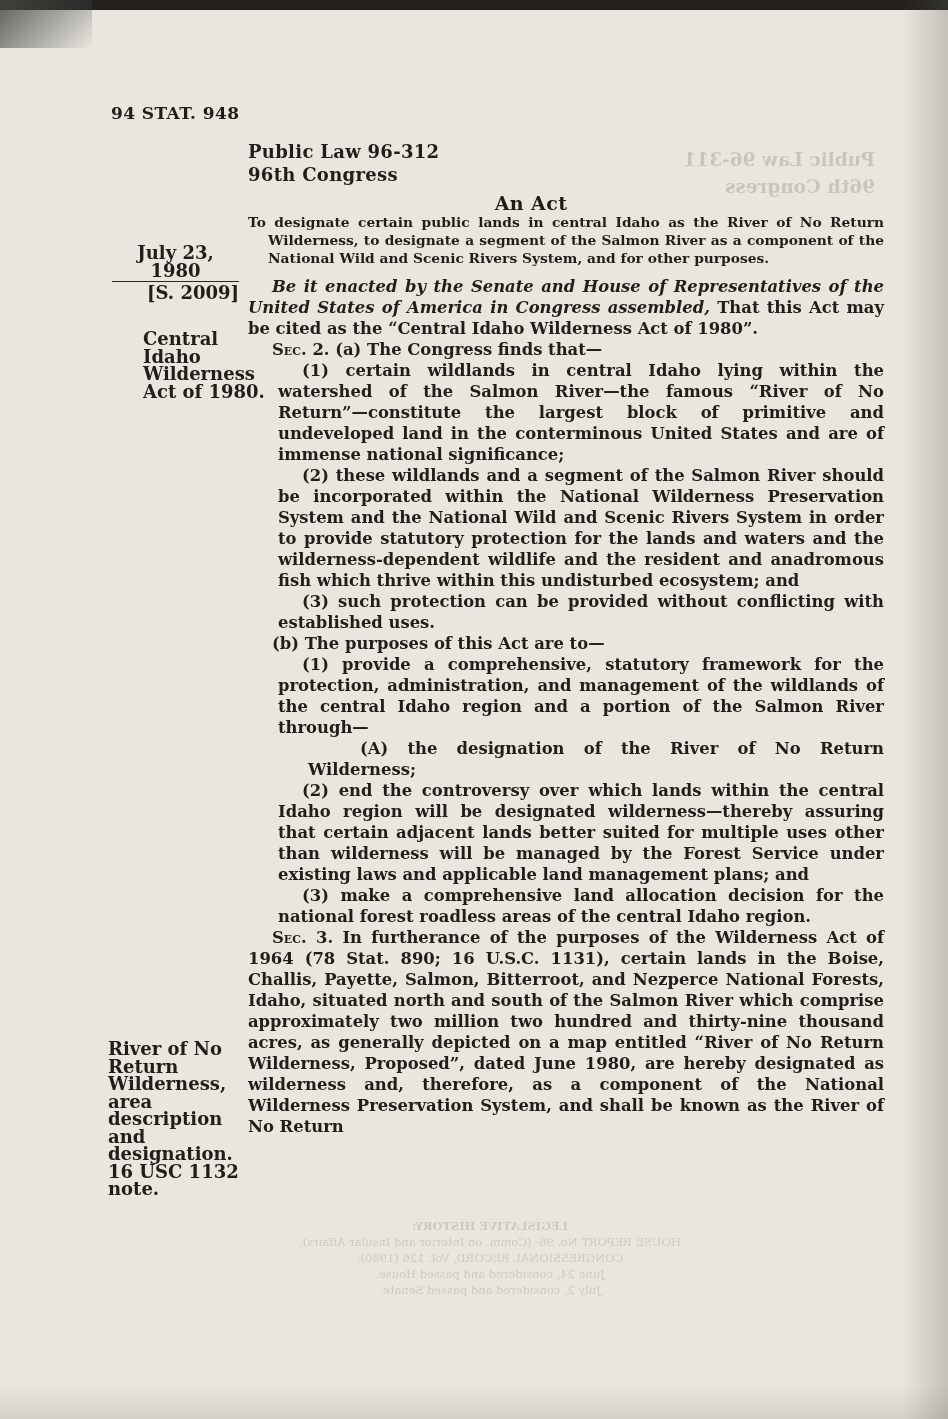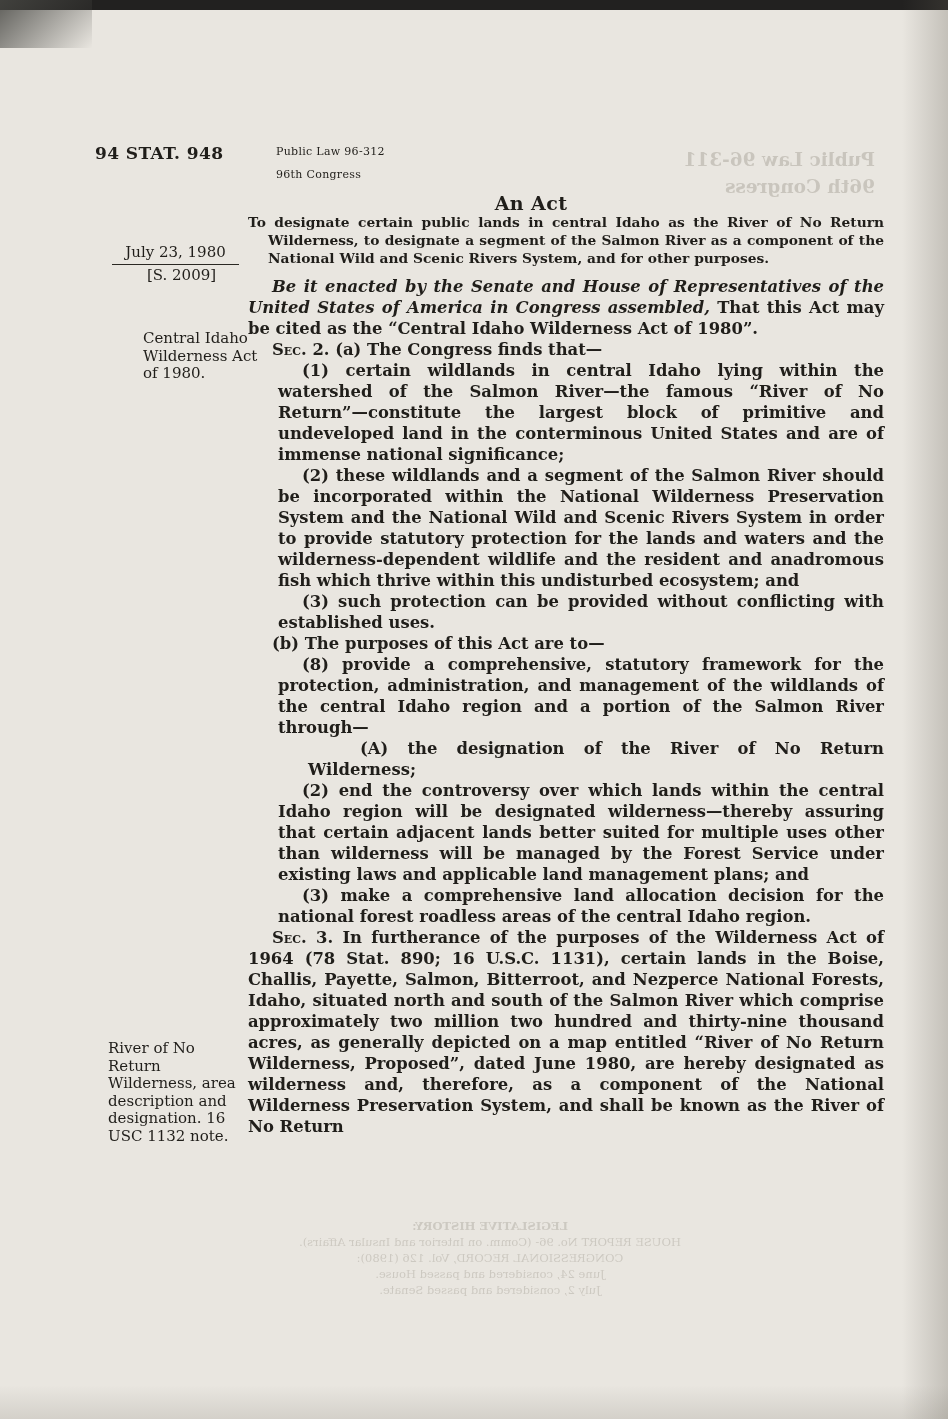--- a/index.html
+++ b/index.html
@@ -14,42 +14,42 @@
   .scan-top-bar { position:absolute; left:0; top:0; width:100%; height:10px; background:#222120; }
   .scan-corner { position:absolute; left:0; top:0; width:92px; height:48px;
     background:linear-gradient(135deg, rgba(70,70,66,0.85), rgba(70,70,66,0)); }
   .right-shade { position:absolute; right:0; top:0; width:46px; height:100%;
     background:linear-gradient(to right, rgba(100,95,85,0), rgba(100,95,85,0.28)); pointer-events:none; }
   .bottom-shade { position:absolute; left:0; bottom:0; width:100%; height:34px;
     background:linear-gradient(to bottom, rgba(100,95,85,0), rgba(100,95,85,0.16)); pointer-events:none; }
 
   
   .running-head { position:absolute; top:103px; font-size:17px; font-weight:bold; letter-spacing:0.4px; }
-  .rh-left { left:95px;margin-top:40px; }
+  .rh-left { left:111px; }
   .rh-center { left:300px; width:450px; text-align:center; }
 
   
   .main-col { position:absolute; left:248px; top:140px; width:636px; }
-  .law-number, .congress { font-size:11px; line-height:23px; font-weight:normal; letter-spacing:0.3px;margin-left:28px; }
+  .law-number, .congress { font-size:18px; line-height:23px; font-weight:bold; letter-spacing:0.3px; }
   .an-act { text-align:center; font-size:19px; font-weight:bold; margin-top:6px; padding-right:70px; letter-spacing:0.4px; }
   .long-title { font-size:13.8px; line-height:17.8px; font-weight:bold;
     text-align:justify; padding-left:20px; text-indent:-20px; }
   .body-text p { font-size:16.4px; line-height:21px; font-weight:bold; text-align:justify; }
   .p-first { text-indent:24px; }
   .p-enacting { margin-top:9px; }
   .indent-1 { padding-left:30px; text-indent:24px; }
   .indent-2 { padding-left:60px; text-indent:52px; }
   .italic { font-style:italic; }
   .sc { font-variant:small-caps; }
 
   
-  .note { position:absolute; font-size:15px; line-height:17.5px; font-weight:normal; }
+  .note { position:absolute; font-size:18px; line-height:17.5px; font-weight:bold; }
   .note-date { left:112px; top:244px; width:127px; text-align:center; }
   .date-rule { border-bottom:1.5px solid #2a2823; margin-top:2px; margin-bottom:2px; }
-  .note-bill { text-align:center; padding-left:12px; }
+  .note-bill { text-align:right; padding-left:12px; }
   .note-act { left:114px; top:330px; width:128px;margin-left:29px; }
   .note-sec3 { left:108px; top:1040px; width:132px; }
 
   
   .bleed { position:absolute; transform:scaleX(-1); color:#8d877b; pointer-events:none; }
   .bleed-top { left:585px; top:146px; width:290px; font-size:18.5px; line-height:27px;
     font-weight:bold; opacity:0.34; text-align:left; filter:blur(0.6px); }
   .bleed-bottom { left:268px; top:1218px; width:444px; font-size:11.5px; line-height:16px;
     opacity:0.30; text-align:center; filter:blur(0.6px); }
   .bleed-bottom .bl-head { font-weight:bold; }
@@ -95,21 +95,21 @@
 
     <div class="body-text">
       <p class="p-first p-enacting"><span class="italic">Be it enacted by the Senate and House of Representatives of the United States of America in Congress assembled,</span><span> That this Act may be cited as the “Central Idaho Wilderness Act of 1980”.</span></p>
 
       <p class="p-first"><span class="sc">Sec. 2.</span><span> (a) The Congress finds that—</span></p>
 
       <p class="indent-1">(1) certain wildlands in central Idaho lying within the watershed of the Salmon River—the famous “River of No Return”—constitute the largest block of primitive and undeveloped land in the conterminous United States and are of immense national significance;</p>
       <p class="indent-1">(2) these wildlands and a segment of the Salmon River should be incorporated within the National Wilderness Preservation System and the National Wild and Scenic Rivers System in order to provide statutory protection for the lands and waters and the wilderness-dependent wildlife and the resident and anadromous fish which thrive within this undisturbed ecosystem; and</p>
       <p class="indent-1">(3) such protection can be provided without conflicting with established uses.</p>
       <p class="p-first">(b) The purposes of this Act are to—</p>
-      <p class="indent-1">(8) provide a comprehensive, statutory framework for the protection, administration, and management of the wildlands of the central Idaho region and a portion of the Salmon River through—</p>
+      <p class="indent-1">(1) provide a comprehensive, statutory framework for the protection, administration, and management of the wildlands of the central Idaho region and a portion of the Salmon River through—</p>
       <p class="indent-2">(A) the designation of the River of No Return Wilderness;</p>
       <p class="indent-1">(2) end the controversy over which lands within the central Idaho region will be designated wilderness—thereby assuring that certain adjacent lands better suited for multiple uses other than wilderness will be managed by the Forest Service under existing laws and applicable land management plans; and</p>
       <p class="indent-1">(3) make a comprehensive land allocation decision for the national forest roadless areas of the central Idaho region.</p>
 
       <p class="p-first"><span class="sc">Sec. 3.</span><span> In furtherance of the purposes of the Wilderness Act of 1964 (78 Stat. 890; 16 U.S.C. 1131), certain lands in the Boise, Challis, Payette, Salmon, Bitterroot, and Nezperce National Forests, Idaho, situated north and south of the Salmon River which comprise approximately two million two hundred and thirty-nine thousand acres, as generally depicted on a map entitled “River of No Return Wilderness, Proposed”, dated June 1980, are hereby designated as wilderness and, therefore, as a component of the National Wilderness Preservation System, and shall be known as the River of No Return</span></p>
     </div>
   </div>
 
 </div>
 

